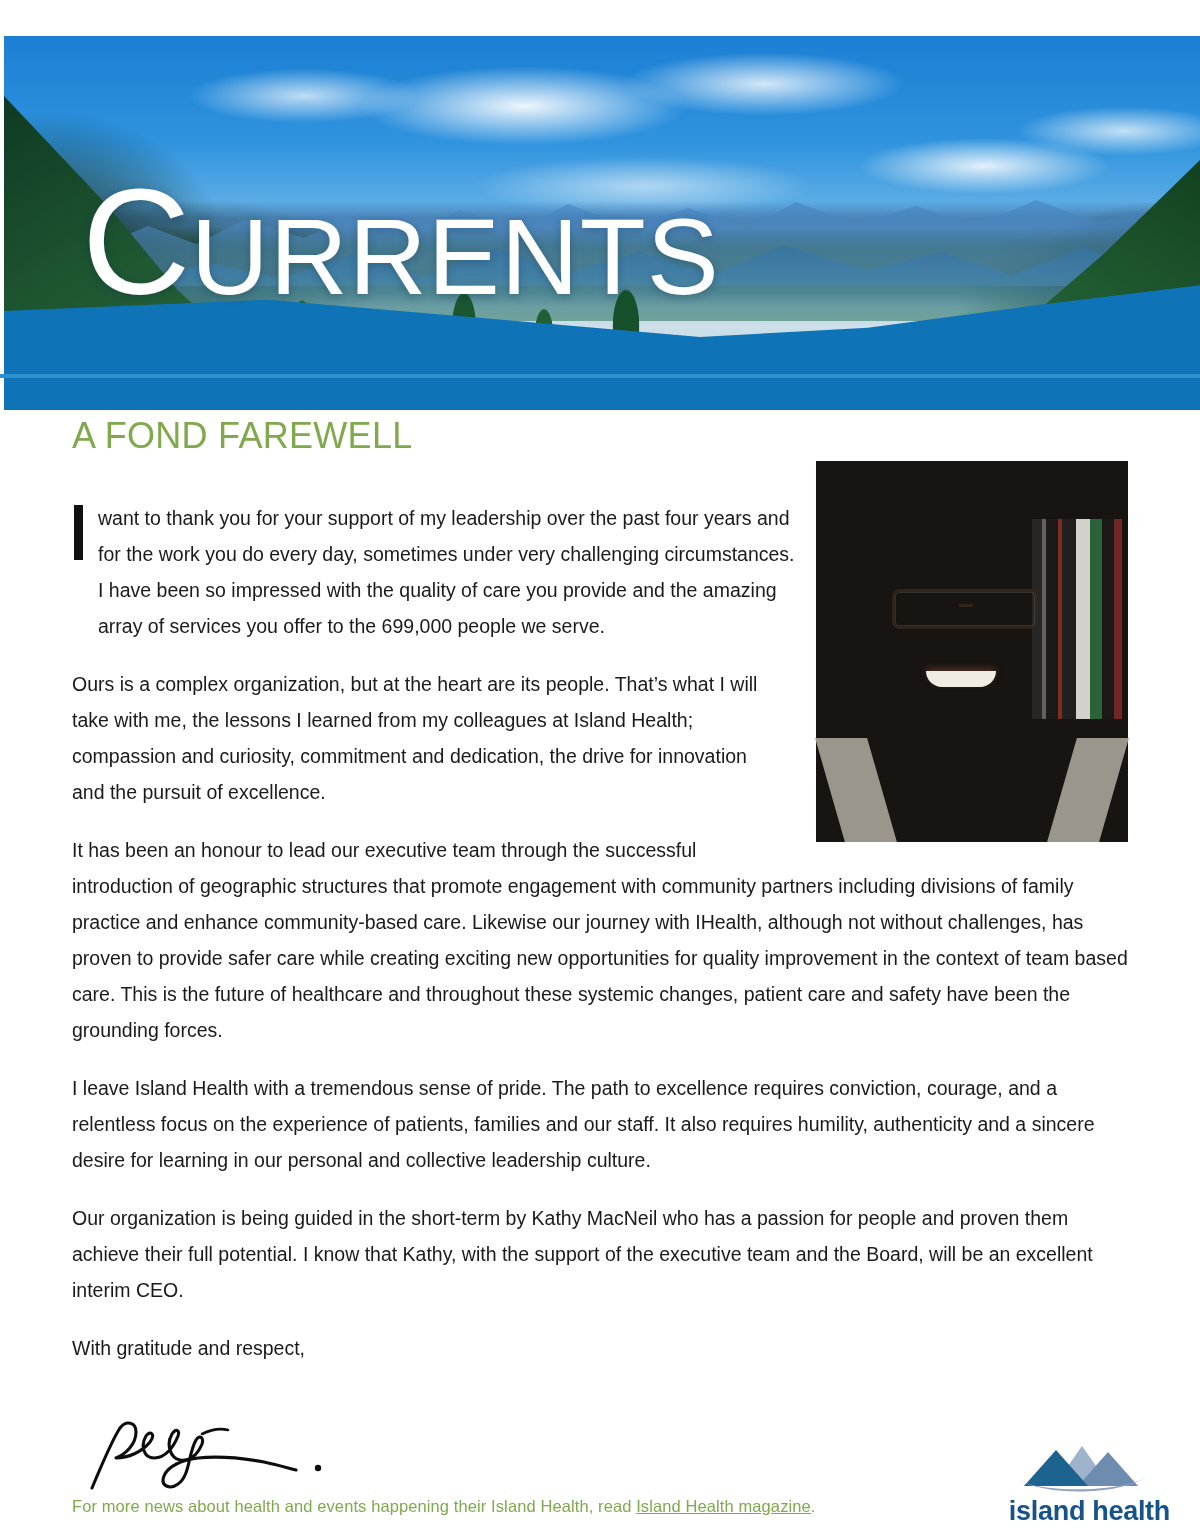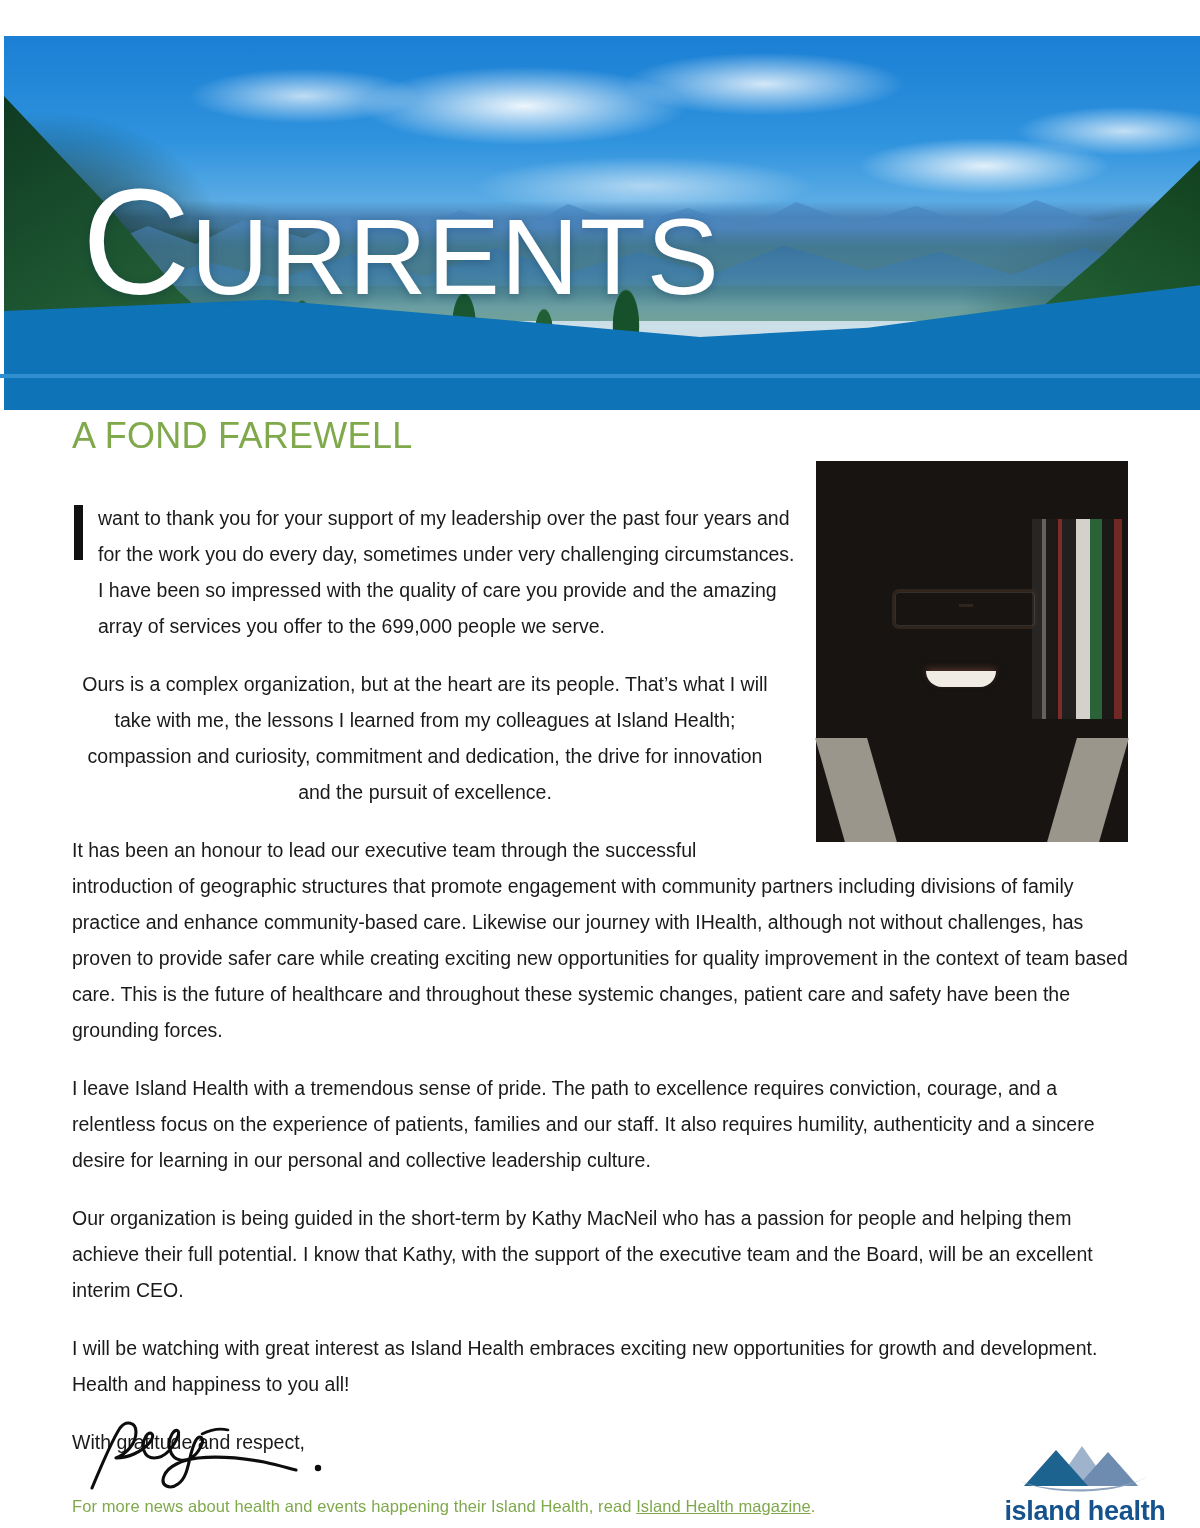--- a/index.html
+++ b/index.html
@@ -258,21 +258,21 @@
     left: 72px; top: 500px;
     width: 1056px;
   }
   .para {
     font-size: 19.5px;
     line-height: 36px;
     color: #1a1a1a;
     margin: 0 0 22px 0;
     text-align: left;
   }
-  .para-narrow { width: 706px; text-align: center; }
+  .para-narrow { width: 706px; }
   .dropcap-para {
     width: 706px;
     position: relative;
     padding-left: 26px;
   }
   .dropcap {
     position: absolute;
     left: 2px; top: 5px;
     width: 9px;
     height: 55px;
@@ -314,21 +314,21 @@
     position: absolute;
     left: 1000px; top: 1442px;
     width: 170px;
     height: 86px;
   }
   .logo-mark { position: absolute; left: 14px; top: 0; width: 140px; height: 56px; }
   .logo-word {
     position: absolute;
     left: 0; top: 54px;
     width: 170px;
-    text-align: center;
+    text-align: right;
     font-size: 27px;
     font-weight: bold;
     color: #16538c;
     letter-spacing: -0.3px;
   }
 </style>
 </head>
 <body>
 
 <div class="banner">
@@ -366,23 +366,22 @@
   </p>
 
   <p class="para para-narrow">Ours is a complex organization, but at the heart are its people. That’s what I will take with me, the lessons I learned from my colleagues at Island Health; compassion and curiosity, commitment and dedication, the drive for innovation and the pursuit of excellence.</p>
 
   <p class="para wrap-para">
     <span class="first-line">It has been an honour to lead our executive team through the successful</span><span>introduction of geographic structures that promote engagement with community partners including divisions of family practice and enhance community-based care. Likewise our journey with IHealth, although not without challenges, has proven to provide safer care while creating exciting new opportunities for quality improvement in the context of team based care. This is the future of healthcare and throughout these systemic changes, patient care and safety have been the grounding forces.</span>
   </p>
 
   <p class="para wrap-para">I leave Island Health with a tremendous sense of pride. The path to excellence requires conviction, courage, and a relentless focus on the experience of patients, families and our staff.  It also requires humility, authenticity and a sincere desire for learning in our personal and collective leadership culture.</p>
 
-  <p class="para wrap-para">Our organization is being guided in the short-term by Kathy MacNeil who has a passion for people and helping them achieve their full potential. I know that Kathy, with the support of the executive team and the Board, will be an excellent interim CEO.</p>
-
-  <p class="para wrap-para">I will be watching with great interest as Island Health embraces exciting new opportunities for growth and development. Health and happiness to you all!</p>
+  <p class="para wrap-para">Our organization is being guided in the short-term by Kathy MacNeil who has a passion for people and proven them achieve their full potential. I know that Kathy, with the support of the executive team and the Board, will be an excellent interim CEO.</p>
+
 
   <p class="signoff">With gratitude and respect,</p>
 </div>
 
 <svg class="signature" viewBox="0 0 260 72" xmlns="http://www.w3.org/2000/svg">
   <path d="M6 68 C 16 44, 26 20, 34 8 C 40 0, 50 2, 50 12 C 50 24, 40 34, 30 38 C 42 38, 56 32, 64 22 C 70 14, 64 10, 60 16 C 54 26, 58 38, 68 38 C 80 38, 88 26, 92 16 C 94 10, 90 8, 86 14 C 80 24, 84 38, 94 40 C 104 42, 112 34, 116 24 C 118 18, 114 14, 110 20 C 102 34, 104 56, 92 64 C 84 70, 74 66, 78 56 C 82 46, 96 40, 112 38 C 132 36, 156 38, 178 42 C 192 45, 202 48, 210 50" fill="none" stroke="#0d0d0d" stroke-width="3.1" stroke-linecap="round" stroke-linejoin="round"></path>
   <path d="M116 14 C 124 10, 134 8, 142 10" fill="none" stroke="#0d0d0d" stroke-width="2.6" stroke-linecap="round"></path>
   <circle cx="232" cy="48" r="3.2" fill="#0d0d0d"></circle>
 </svg>
 

